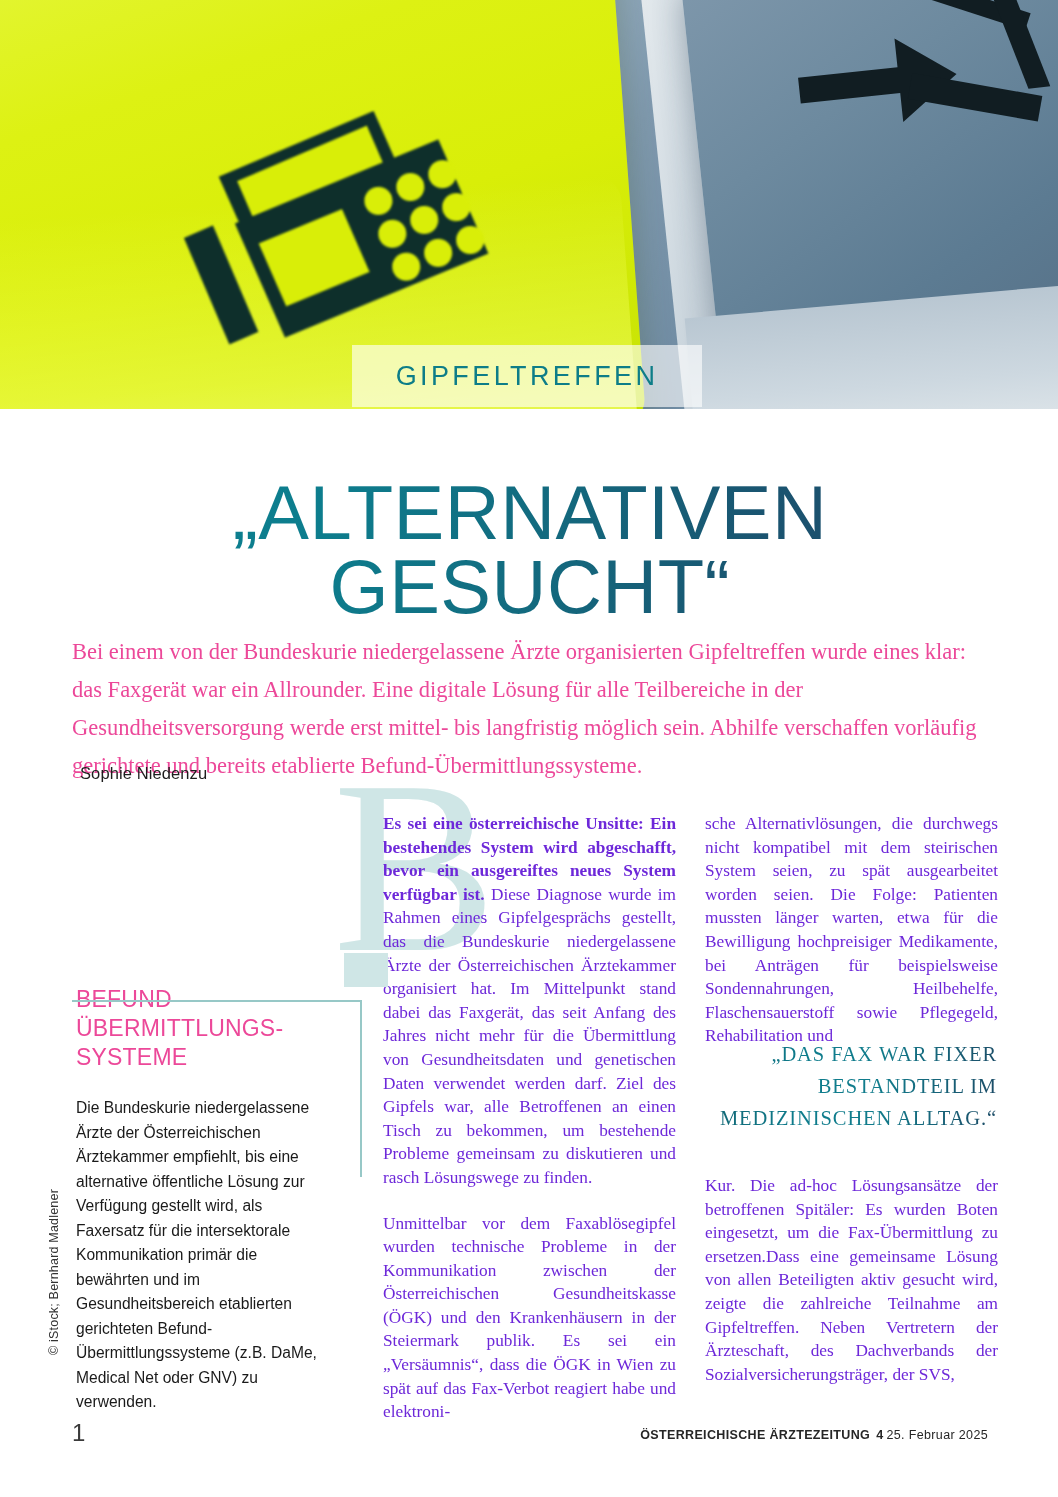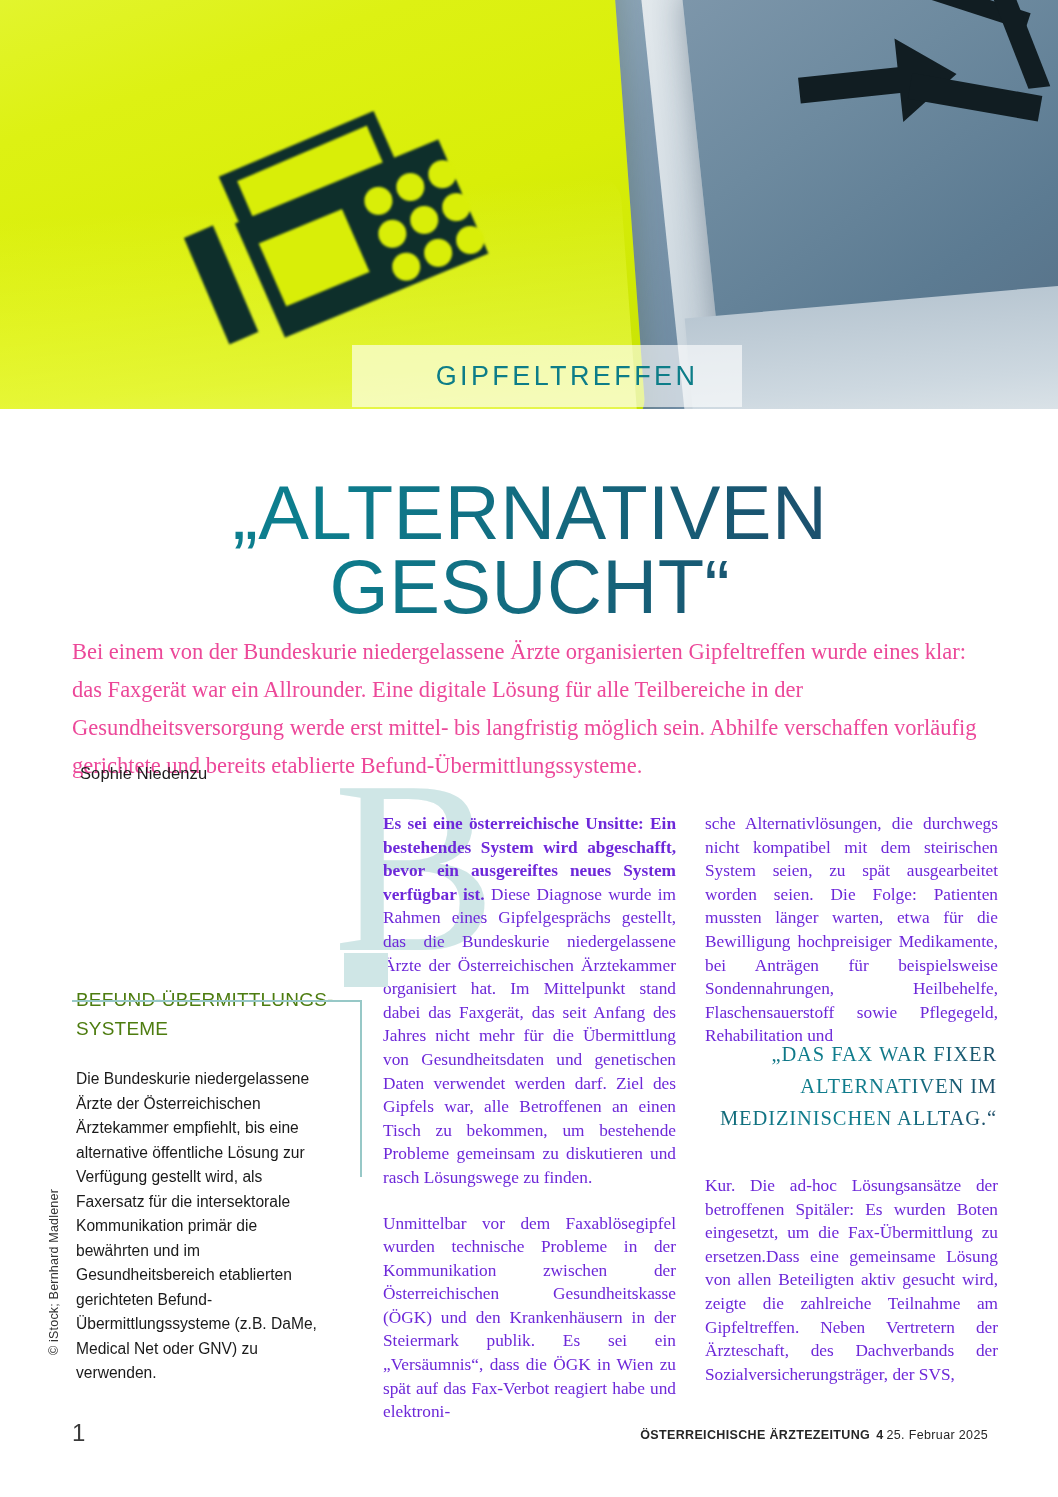--- a/index.html
+++ b/index.html
@@ -83,21 +83,21 @@
     width: 360px; height: 250px;
     transform: rotate(-5deg);
     filter: blur(1.1px);
   }
   
   .kicker {
     position: absolute;
     left: 352px; top: 345px;
     width: 350px; height: 62px;
     background: rgba(255,255,255,.62);
-    display: flex; align-items: center; justify-content: center; padding-left: 40px;
+    display: flex; align-items: center; justify-content: center;
   }
   .kicker-text {
     font-family: "Liberation Sans", sans-serif;
     font-size: 27px;
     letter-spacing: 3.4px;
     color: #0d7d88;
     font-weight: 400;
   }
 
   
@@ -217,23 +217,23 @@
   }
   .info-frame {
     position: absolute;
     left: 0; top: 37px;
     width: 288px; height: 175px;
     border-top: 2.5px solid #97c8c7;
     border-right: 2.5px solid #97c8c7;
   }
   .info-title {
     font-family: "Liberation Sans", sans-serif;
-    font-size: 19px;
+    font-size: 23px;
     line-height: 29px;
-    color: #4d7c0f;
+    color: #ec4899;
     font-weight: 400;
     margin: 22px 0 12px 4px;
     letter-spacing: .2px;
   }
   .info-body {
     font-family: "Liberation Sans", sans-serif;
     font-size: 15.6px;
     line-height: 24.5px;
     color: #1a1a1a;
     margin: 24px 0 0 4px;
@@ -347,21 +347,21 @@
   <p><span class="lead-in">Es sei eine österreichische Unsitte: Ein bestehendes System wird abgeschafft, bevor ein ausgereiftes neues System verfügbar ist.</span><span> Diese Diagnose wurde im Rahmen eines Gipfelgesprächs gestellt, das die Bundeskurie niedergelassene Ärzte der Österreichischen Ärztekammer organisiert hat. Im Mittelpunkt stand dabei das Faxgerät, das seit Anfang des Jahres nicht mehr für die Übermittlung von Gesundheitsdaten und genetischen Daten verwendet werden darf. Ziel des Gipfels war, alle Betroffenen an einen Tisch zu bekommen, um bestehende Probleme gemeinsam zu diskutieren und rasch Lösungswege zu finden.</span></p>
   <p>Unmittelbar vor dem Faxablösegipfel wurden technische Probleme in der Kommunikation zwischen der Österreichischen Gesundheitskasse (ÖGK) und den Krankenhäusern in der Steiermark publik. Es sei ein „Versäumnis“, dass die ÖGK in Wien zu spät auf das Fax-Verbot reagiert habe und elektroni-</p>
 </div>
 
 <div class="col col-2">
   <p>sche Alternativlösungen, die durchwegs nicht kompatibel mit dem steirischen System seien, zu spät ausgearbeitet worden seien. Die Folge: Patienten mussten länger warten, etwa für die Bewilligung hochpreisiger Medikamente, bei Anträgen für beispielsweise Sondennahrungen, Heilbehelfe, Flaschensauerstoff sowie Pflegegeld, Rehabilitation und</p>
 </div>
 
 <div class="pullquote">
   <span>„DAS FAX WAR FIXER</span><br>
-  <span>ALTERNATIVEN IM</span><br>
+  <span>BESTANDTEIL IM</span><br>
   <span>MEDIZINISCHEN ALLTAG.“</span>
 </div>
 
 <div class="col col-2b">
   <p>Kur. Die ad-hoc Lösungsansätze der betroffenen Spitäler: Es wurden Boten eingesetzt, um die Fax-Übermittlung zu ersetzen.Dass eine gemeinsame Lösung von allen Beteiligten aktiv gesucht wird, zeigte die zahlreiche Teilnahme am Gipfeltreffen. Neben Vertretern der Ärzteschaft, des Dachverbands der Sozialversicherungsträger, der SVS,</p>
 </div>
 
 <div class="infobox">
   <div class="info-corner"></div>
   <div class="info-frame"></div>

